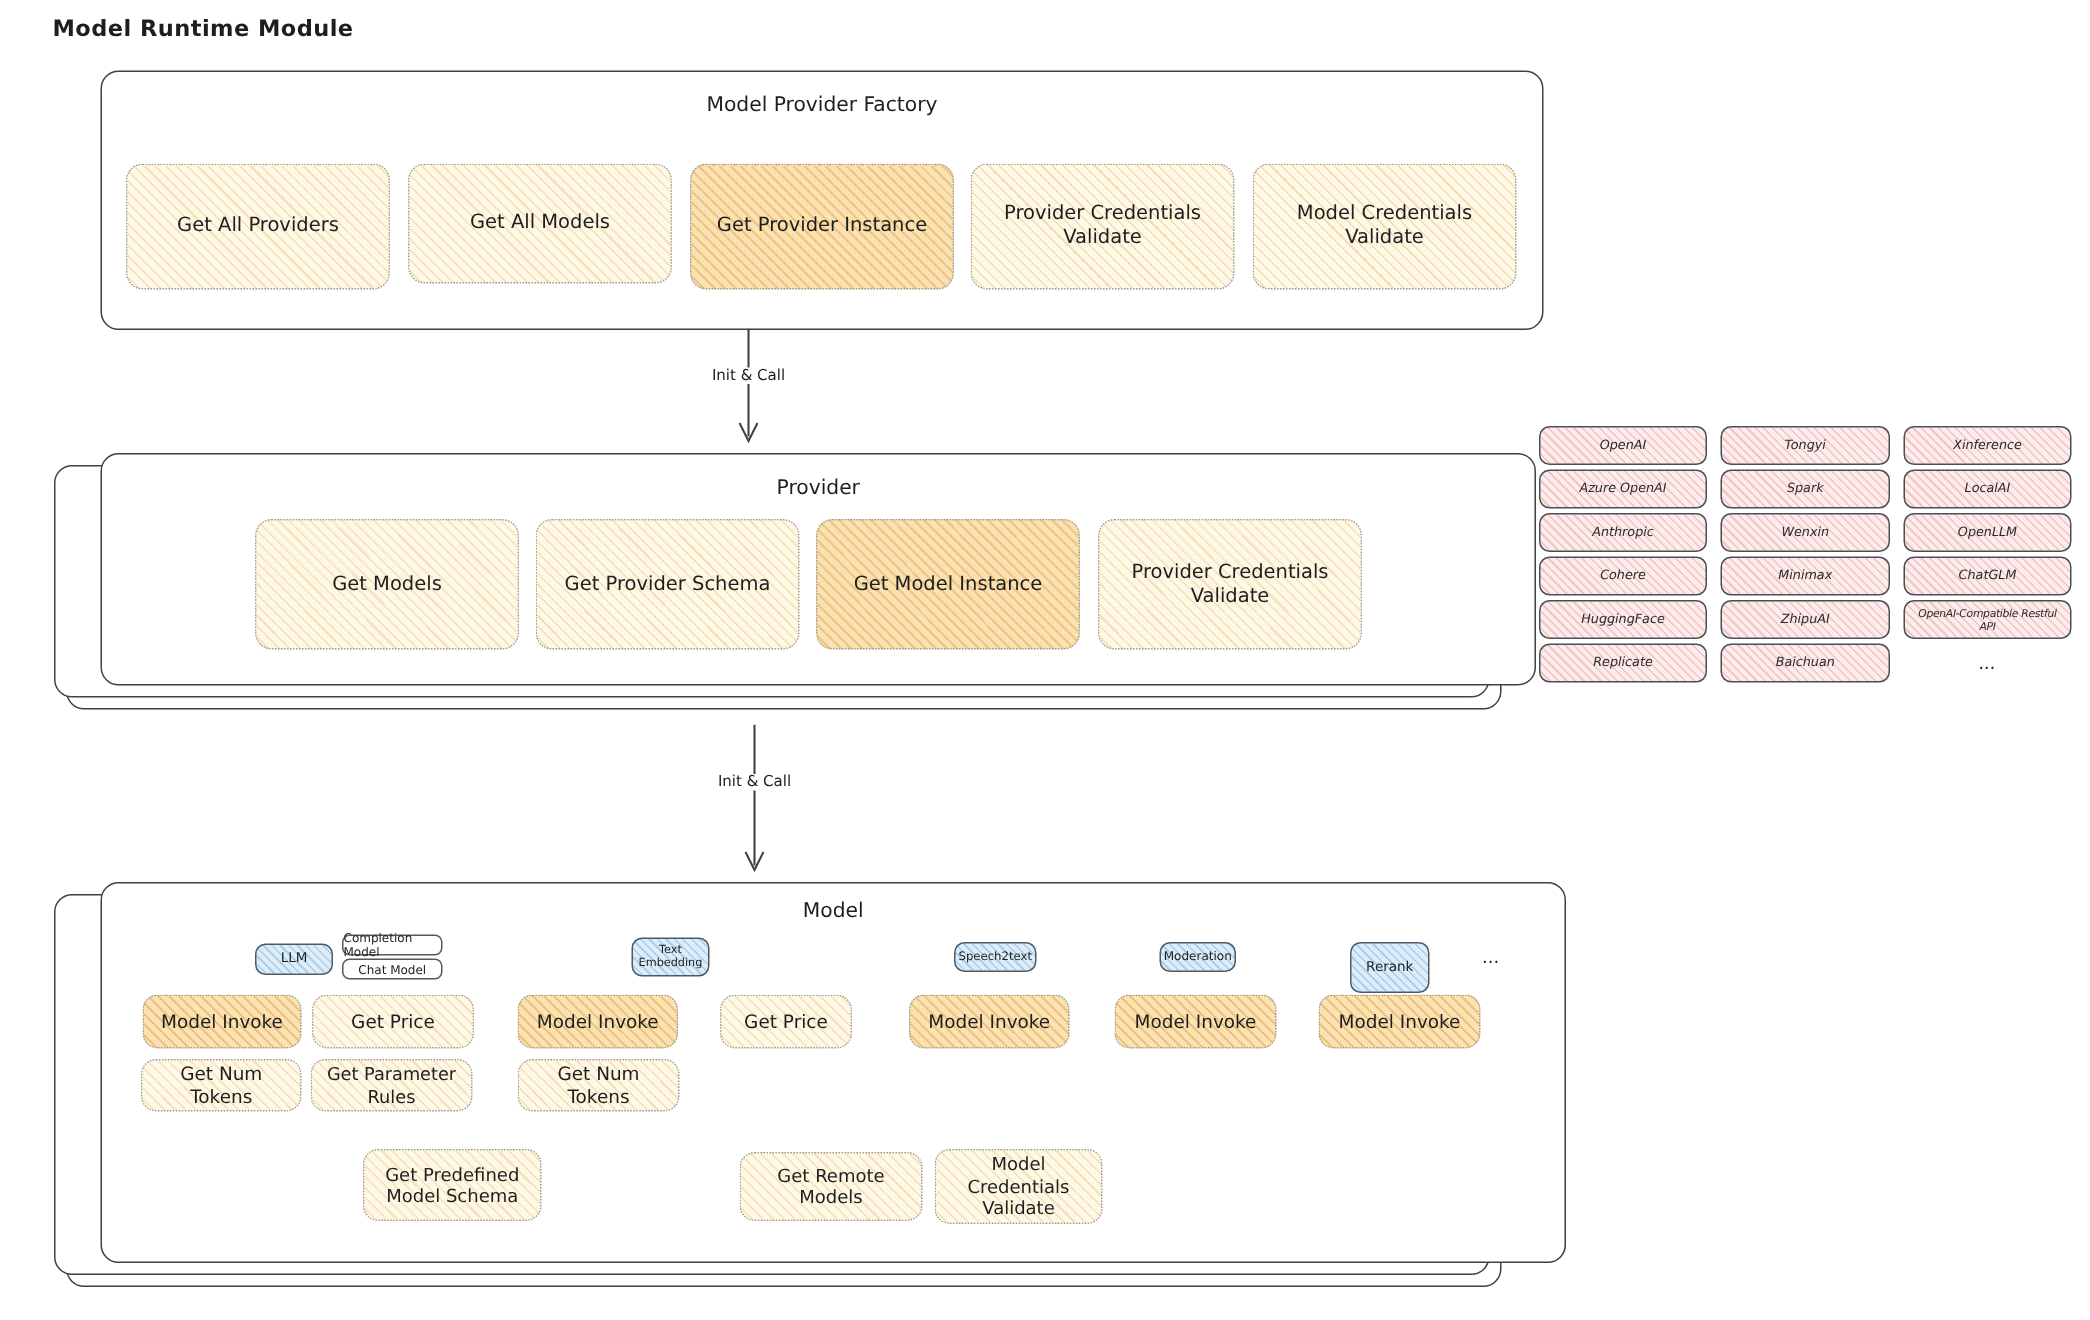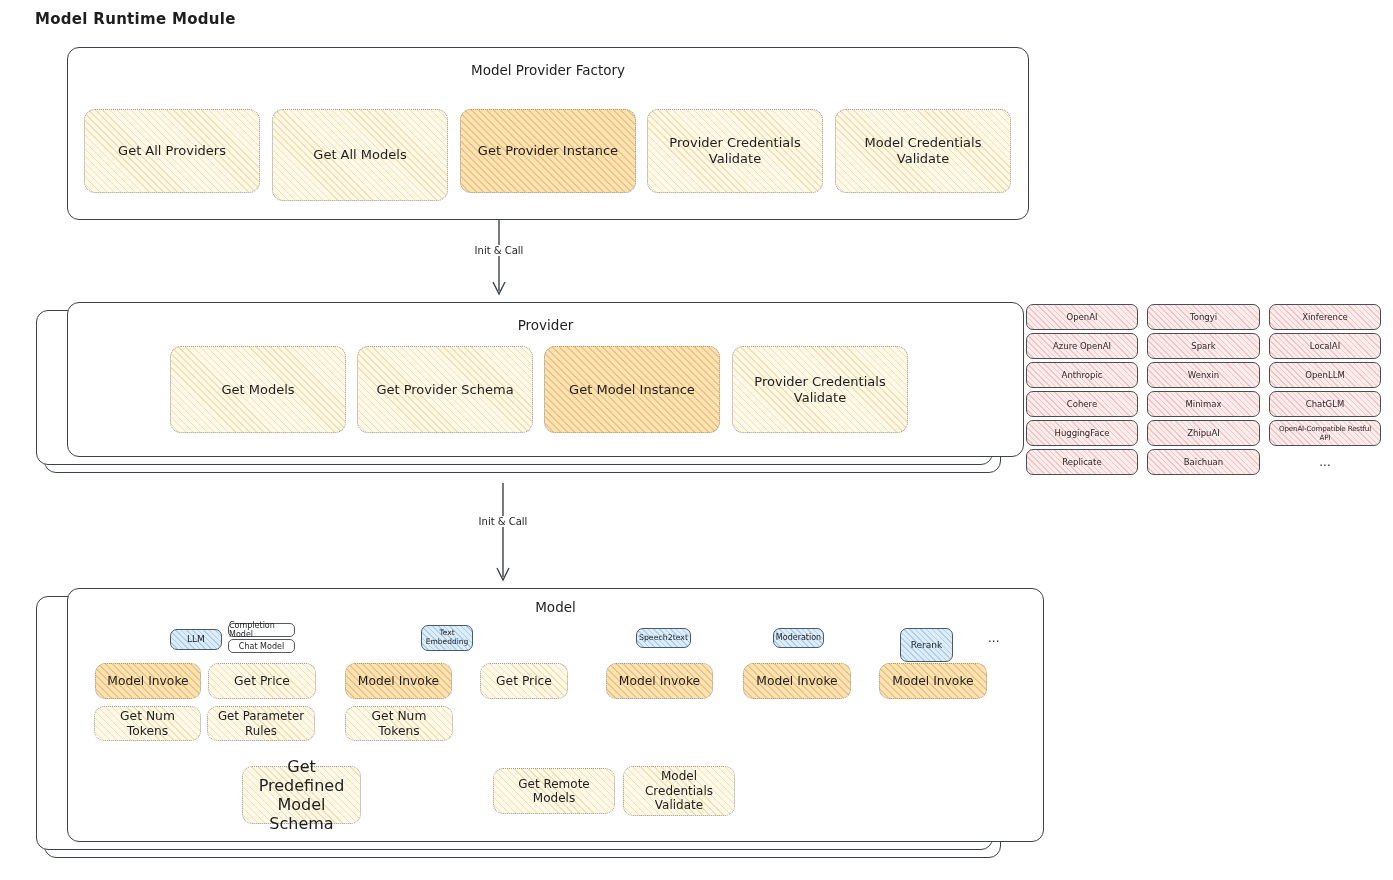--- a/index.html
+++ b/index.html
@@ -16,22 +16,22 @@
   
   .op{position:absolute;display:flex;align-items:center;justify-content:center;text-align:center;
       border:1.5px dotted #9a9a9a;border-radius:11px;font-size:13px;line-height:1.2;padding:2px 6px;box-sizing:border-box;
       background-color:var(--yellow-fill,#fdf8e7);
       background-image:repeating-linear-gradient(45deg,var(--yellow-hatch,#f6dfae) 0,var(--yellow-hatch,#f6dfae) 1px,transparent 1px,transparent 5px);}
   .op.hl{background-color:var(--highlight-fill,#f9e3b5);
       background-image:repeating-linear-gradient(45deg,var(--highlight-hatch,#f2c27c) 0,var(--highlight-hatch,#f2c27c) 1.4px,transparent 1.4px,transparent 5px);}
   .op.sm{font-size:12.3px;border-radius:10px;}
 
   
-  .pgrid{position:absolute;left:1026px;top:304px;display:grid;grid-template-columns:112px 113px 112px;
-         column-gap:9px;grid-auto-rows:26px;row-gap:3px;}
+  .pgrid{position:absolute;left:1026px;top:284px;display:grid;grid-template-columns:112px 113px 112px;
+         column-gap:9px;grid-auto-rows:26px;row-gap:3px;font-style:italic;}
   .pchip{display:flex;align-items:center;justify-content:center;text-align:center;
          border:1.1px solid #4a4f55;border-radius:7px;font-size:8.5px;color:#2b2b2b;box-sizing:border-box;padding:0 3px;
          background-color:var(--pink-fill,#fdecec);
          background-image:repeating-linear-gradient(45deg,var(--pink-hatch,#f3c4c4) 0,var(--pink-hatch,#f3c4c4) 1px,transparent 1px,transparent 4px);}
   .pchip.tiny{font-size:7.2px;letter-spacing:-.2px;}
   .pmore{display:flex;align-items:center;justify-content:center;font-size:12px;}
 
   
   .btag{position:absolute;display:flex;align-items:center;justify-content:center;text-align:center;
         border:1.2px solid #4c5a66;border-radius:7px;font-size:9px;line-height:1.15;box-sizing:border-box;padding:1px 3px;
@@ -48,21 +48,21 @@
 </head>
 <body>
 
 <div id="canvas">
 
   <div class="page-title">Model Runtime Module</div>
 
   <div class="panel" style="left:28px;top:47px;width:960px;height:171px;">
     <div class="panel-title">Model Provider Factory</div>
     <div class="op" style="left:16px;top:61px;width:176px;height:84px;">Get All Providers</div>
-    <div class="op" style="left:204px;top:61px;width:176px;height:92px;">Get All Models</div>
+    <div class="op" style="left:204px;top:61px;width:176px;height:80px;">Get All Models</div>
     <div class="op hl" style="left:392px;top:61px;width:176px;height:84px;">Get Provider Instance</div>
     <div class="op" style="left:579px;top:61px;width:176px;height:84px;">Provider Credentials Validate</div>
     <div class="op" style="left:767px;top:61px;width:176px;height:84px;">Model Credentials Validate</div>
   </div>
 
   <svg class="arrow" style="left:491px;top:219px;" width="16" height="78">
     <line x1="8" y1="0" x2="8" y2="72"></line>
     <polyline points="2,63 8,75 14,63"></polyline>
   </svg>
   <div class="arrow-label" style="left:499px;top:245px;">Init &amp; Call</div>
@@ -124,18 +124,18 @@
     <div class="op sm" style="left:139px;top:117px;width:108px;height:35px;font-size:11.8px;">Get Parameter Rules</div>
 
     <div class="op sm hl" style="left:277px;top:74px;width:107px;height:36px;">Model Invoke</div>
     <div class="op sm" style="left:412px;top:74px;width:88px;height:36px;">Get Price</div>
     <div class="op sm" style="left:277px;top:117px;width:108px;height:35px;">Get Num Tokens</div>
 
     <div class="op sm hl" style="left:538px;top:74px;width:107px;height:36px;">Model Invoke</div>
     <div class="op sm hl" style="left:675px;top:74px;width:108px;height:36px;">Model Invoke</div>
     <div class="op sm hl" style="left:811px;top:74px;width:108px;height:36px;">Model Invoke</div>
 
-    <div class="op sm" style="left:174px;top:177px;width:119px;height:58px;font-size:16px;">Get Predefined Model Schema</div>
+    <div class="op sm" style="left:174px;top:177px;width:119px;height:48px;font-size:12px;">Get Predefined Model Schema</div>
     <div class="op sm" style="left:425px;top:179px;width:122px;height:46px;font-size:12px;">Get Remote Models</div>
     <div class="op sm" style="left:555px;top:177px;width:112px;height:50px;font-size:12px;">Model Credentials Validate</div>
   </div>
 
 </div>
 
 </body></html>

